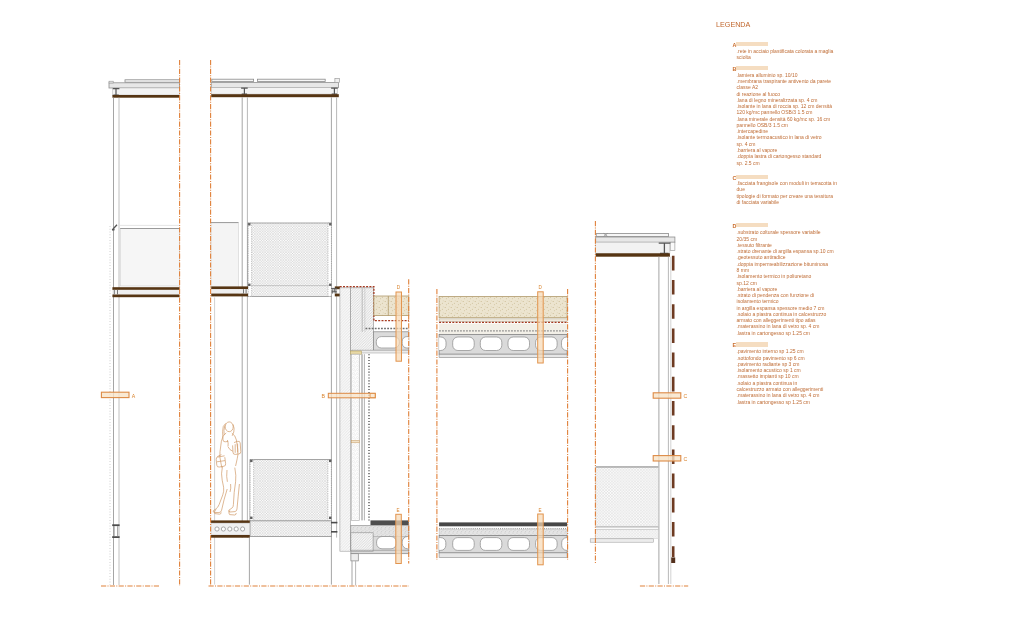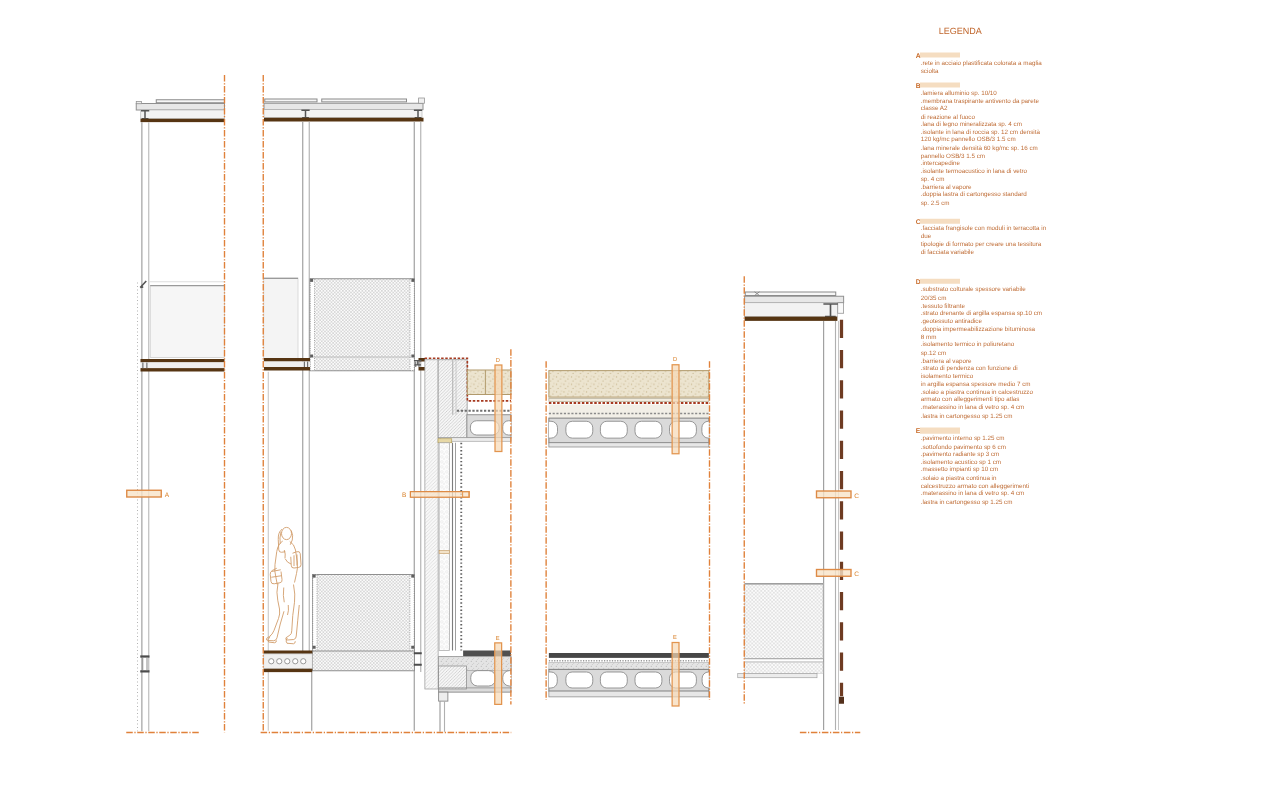--- a/index.html
+++ b/index.html
@@ -331,21 +331,21 @@
 <line x1="408.7" y1="279.3" x2="408.7" y2="563.5" stroke-width="1.1" stroke-dasharray="5.2 1.3 1 1.3"></line>
 <line x1="436.9" y1="289" x2="436.9" y2="560" stroke-width="1.1" stroke-dasharray="5.2 1.3 1 1.3"></line>
 <line x1="567.6" y1="289" x2="567.6" y2="560" stroke-width="1.1" stroke-dasharray="5.2 1.3 1 1.3"></line>
 <line x1="595.4" y1="221" x2="595.4" y2="563" stroke-width="1.1" stroke-dasharray="5.2 1.3 1 1.3"></line>
 <line x1="101" y1="586" x2="160" y2="586" stroke-width="1.1" stroke-dasharray="5.2 1.3 1 1.3"></line>
 <line x1="208.5" y1="586" x2="409" y2="586" stroke-width="1.1" stroke-dasharray="5.2 1.3 1 1.3"></line>
 <line x1="639.9" y1="586" x2="688.2" y2="586" stroke-width="1.1" stroke-dasharray="5.2 1.3 1 1.3"></line>
 </g>
 </svg>
 
-<div style="position:absolute;left:751px;top:20.2px;font-size:7.2px;color:#c0662c;">LEGENDA</div>
+<div style="position:absolute;left:716px;top:20.2px;font-size:7.2px;color:#c0662c;">LEGENDA</div>
 
 <div class="hl" style="top:41.8px;">A</div>
 <div class="band" style="top:42.2px;"></div>
 
 <div class="leg" style="left:736.6px;top:48.1px;">.rete in acciaio plastificata colorata a maglia
 sciolta</div>
 
 <div class="hl" style="top:65.8px;">B</div>
 <div class="band" style="top:66.2px;"></div>
 

